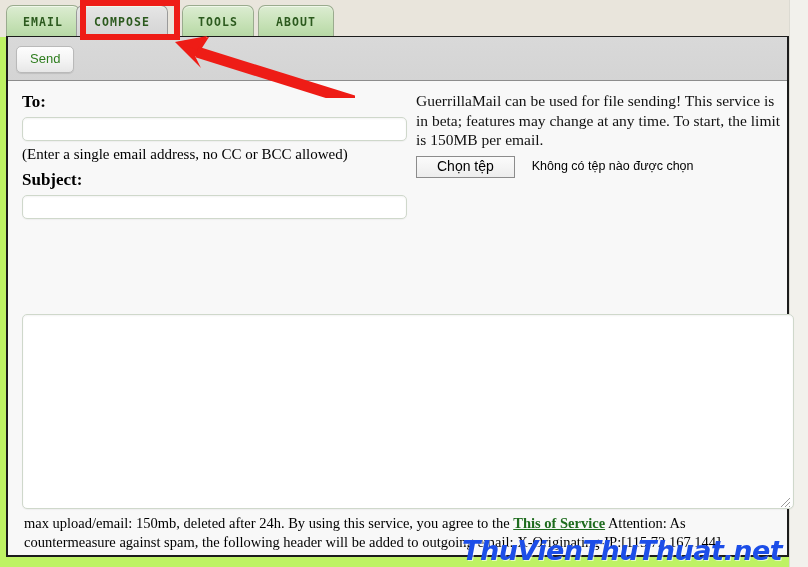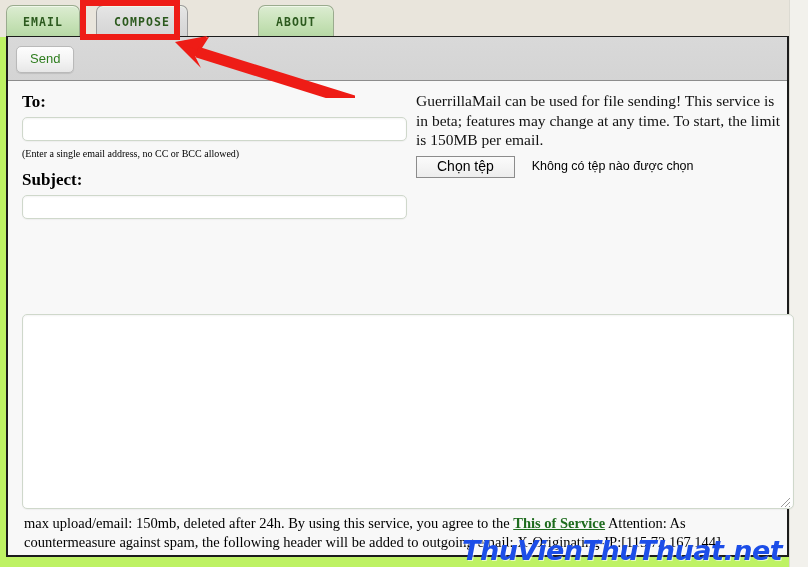--- a/index.html
+++ b/index.html
@@ -50,21 +50,21 @@
     justify-content: center;
     cursor: pointer;
     box-shadow: inset 0 1px 0 #f0f8ea;
   }
   .tab.active {
     background: linear-gradient(to bottom, #e6e6e6 0%, #dcdcdc 50%, #d4d4d4 100%);
     border-color: #9a9a9a;
     color: #2c5a1e;
   }
   #tab-email   { left: 6px;   width: 74px; }
-  #tab-compose { left: 96px;  width: 92px; }
+  #tab-compose { left: 76px;  width: 92px; }
   #tab-tools   { left: 182px; width: 72px; }
   #tab-about   { left: 258px; width: 76px; }
 
   
   .window {
     position: absolute;
     left: 6px; top: 36px;
     width: 783px; height: 521px;
     border: 2px solid #1c1c1c;
     border-top-width: 1px;
@@ -130,21 +130,21 @@
     border: 1px solid #cfd8cb;
     border-radius: 5px;
     background: #ffffff;
     font-family: "Liberation Serif", serif;
     font-size: 14px;
     color: #000;
     box-shadow: inset 0 1px 2px rgba(0,0,0,.05), 0 1px 1px rgba(0,0,0,.04);
     outline: none;
   }
   .hint {
-    font-size: 10px;
+    font-size: 15px;
     line-height: 18px;
     color: #000;
     margin: 4px 0 6px 0;
   }
 
   .filebtn {
     display: inline-block;
     border: 1px solid #8c8c8c;
     background: linear-gradient(to bottom, #fbfbfb 0%, #ededed 100%);
     font-family: Liberation Sans, sans-serif;
@@ -237,20 +237,23 @@
 
   <div class="right-gutter"></div>
 
   <div class="tabbar">
     <div class="tab" id="tab-email">
       <span>EMAIL</span>
     </div>
     <div class="tab active" id="tab-compose">
       <span>COMPOSE</span>
     </div>
+    <div class="tab" id="tab-tools">
+      <span>TOOLS</span>
+    </div>
     <div class="tab" id="tab-about">
       <span>ABOUT</span>
     </div>
   </div>
 
   <div class="window">
 
     <div class="toolbar">
       <button class="send-btn">Send</button>
     </div>

